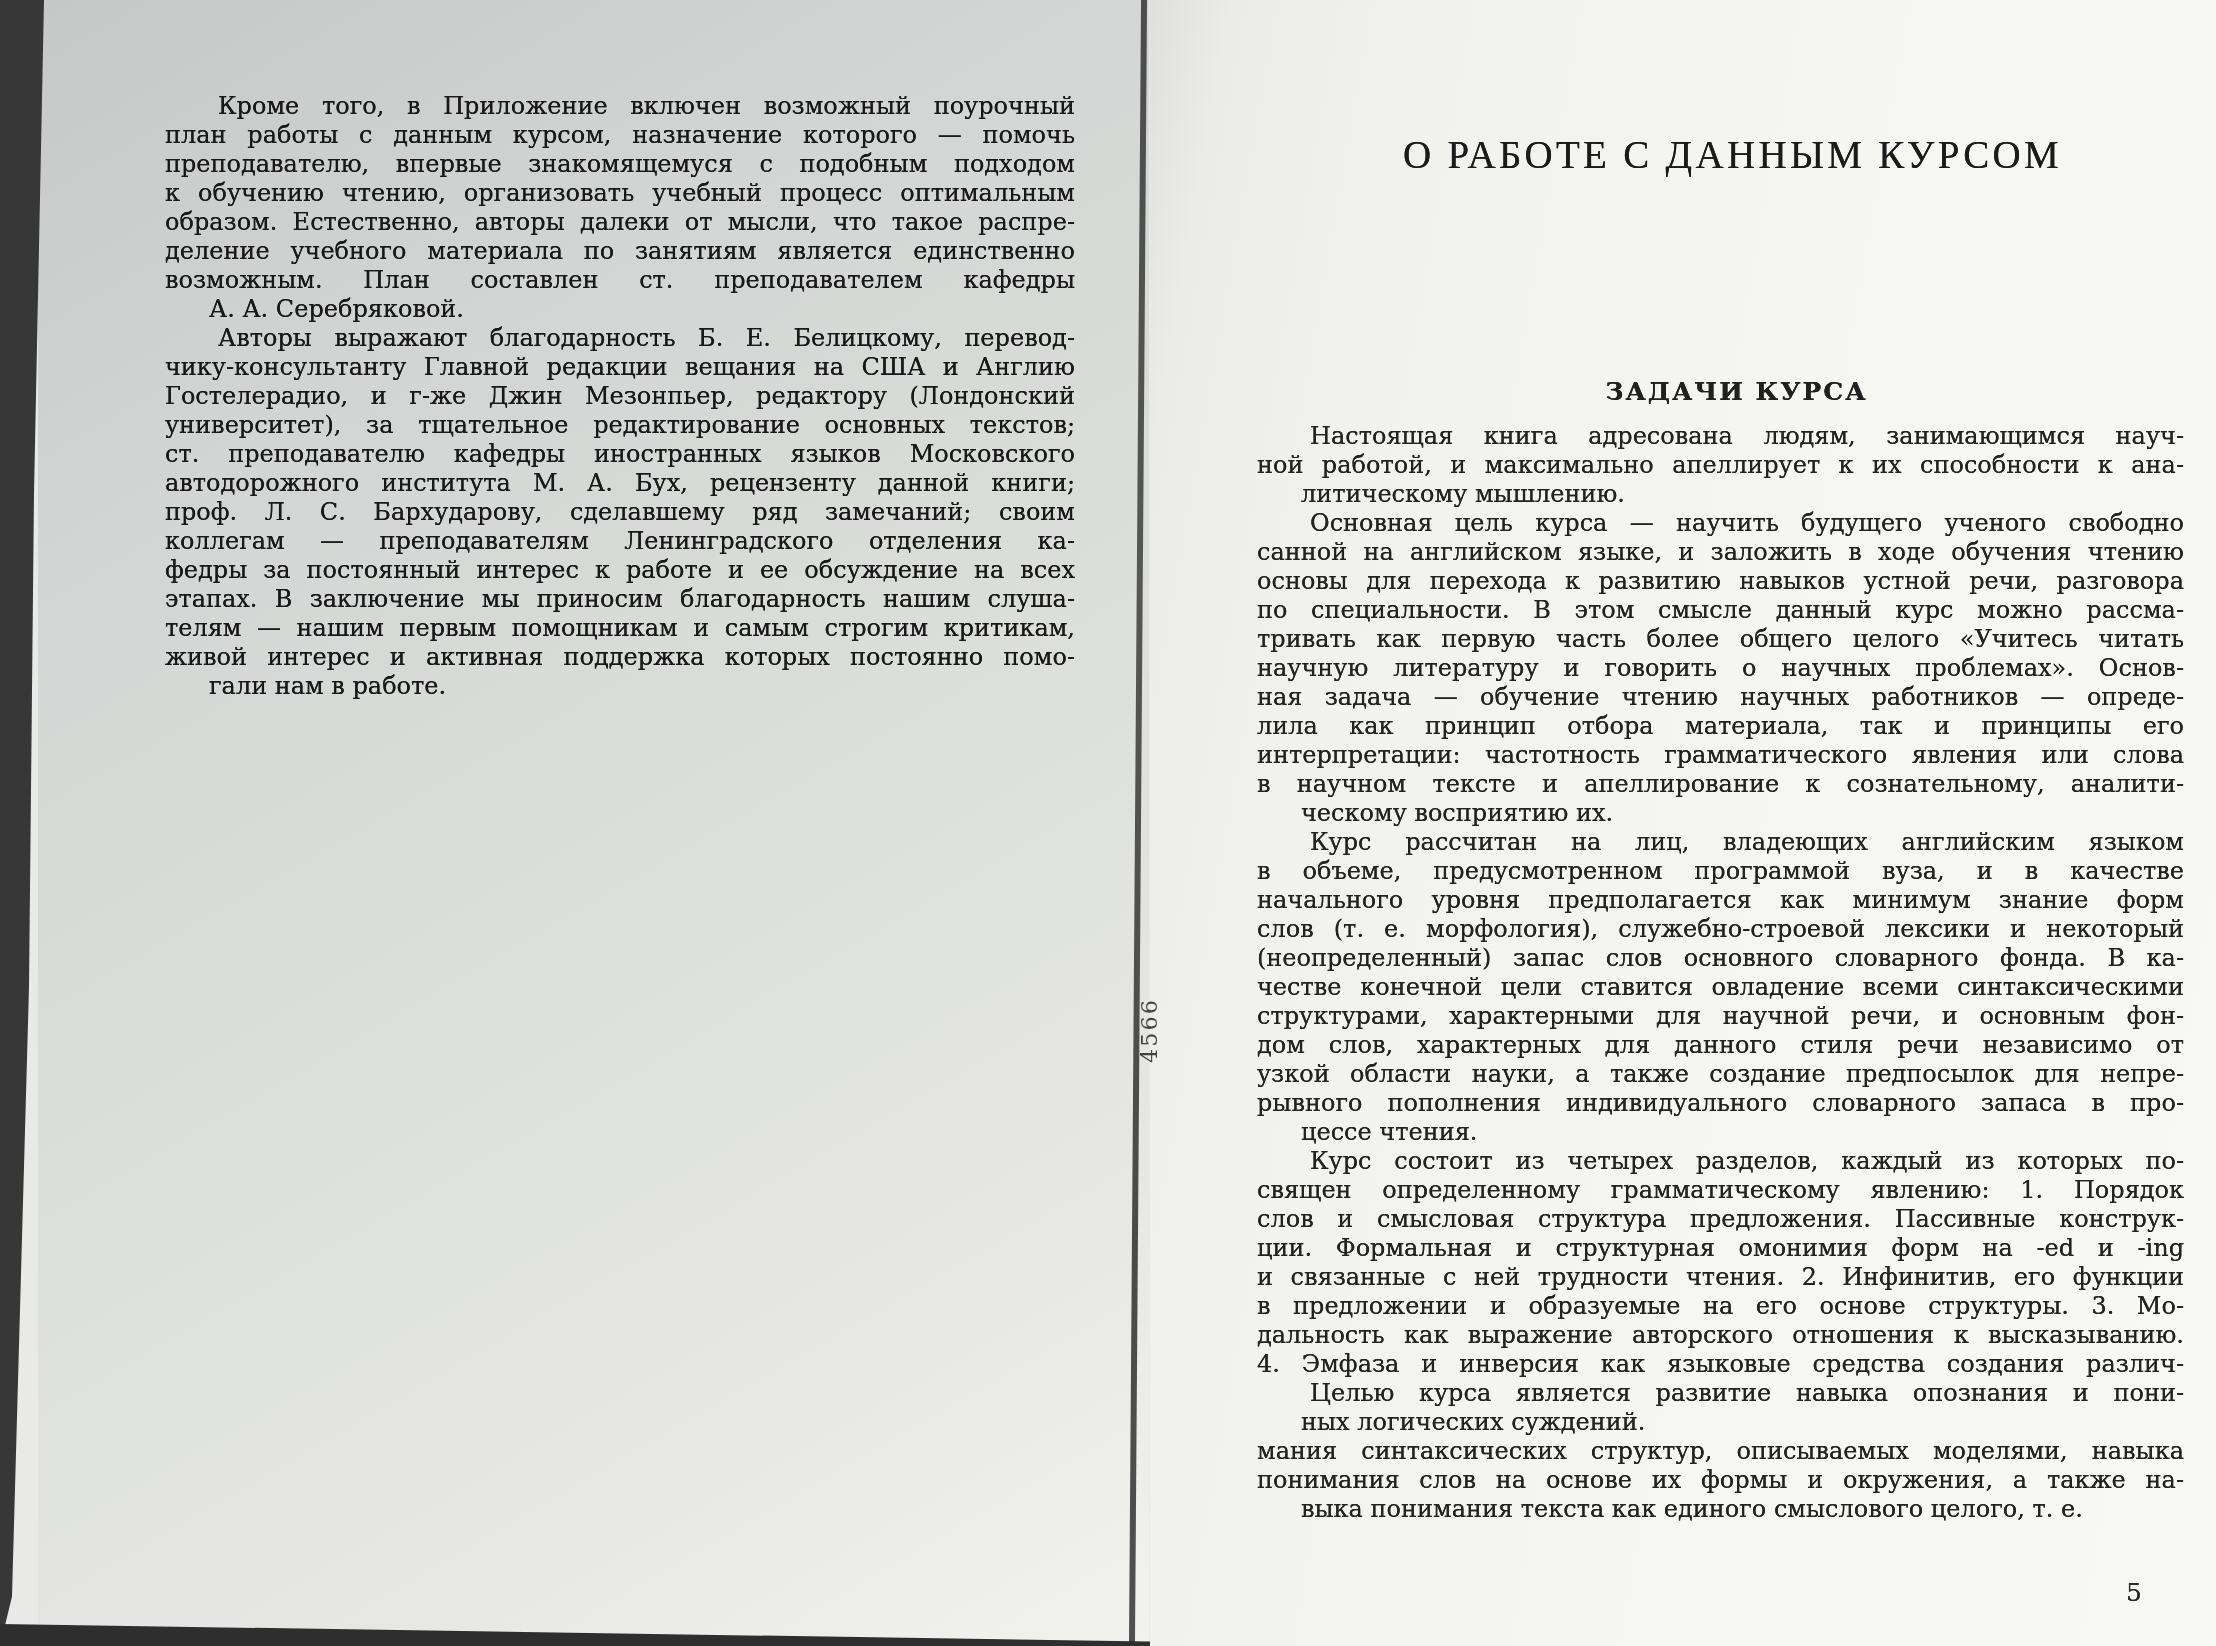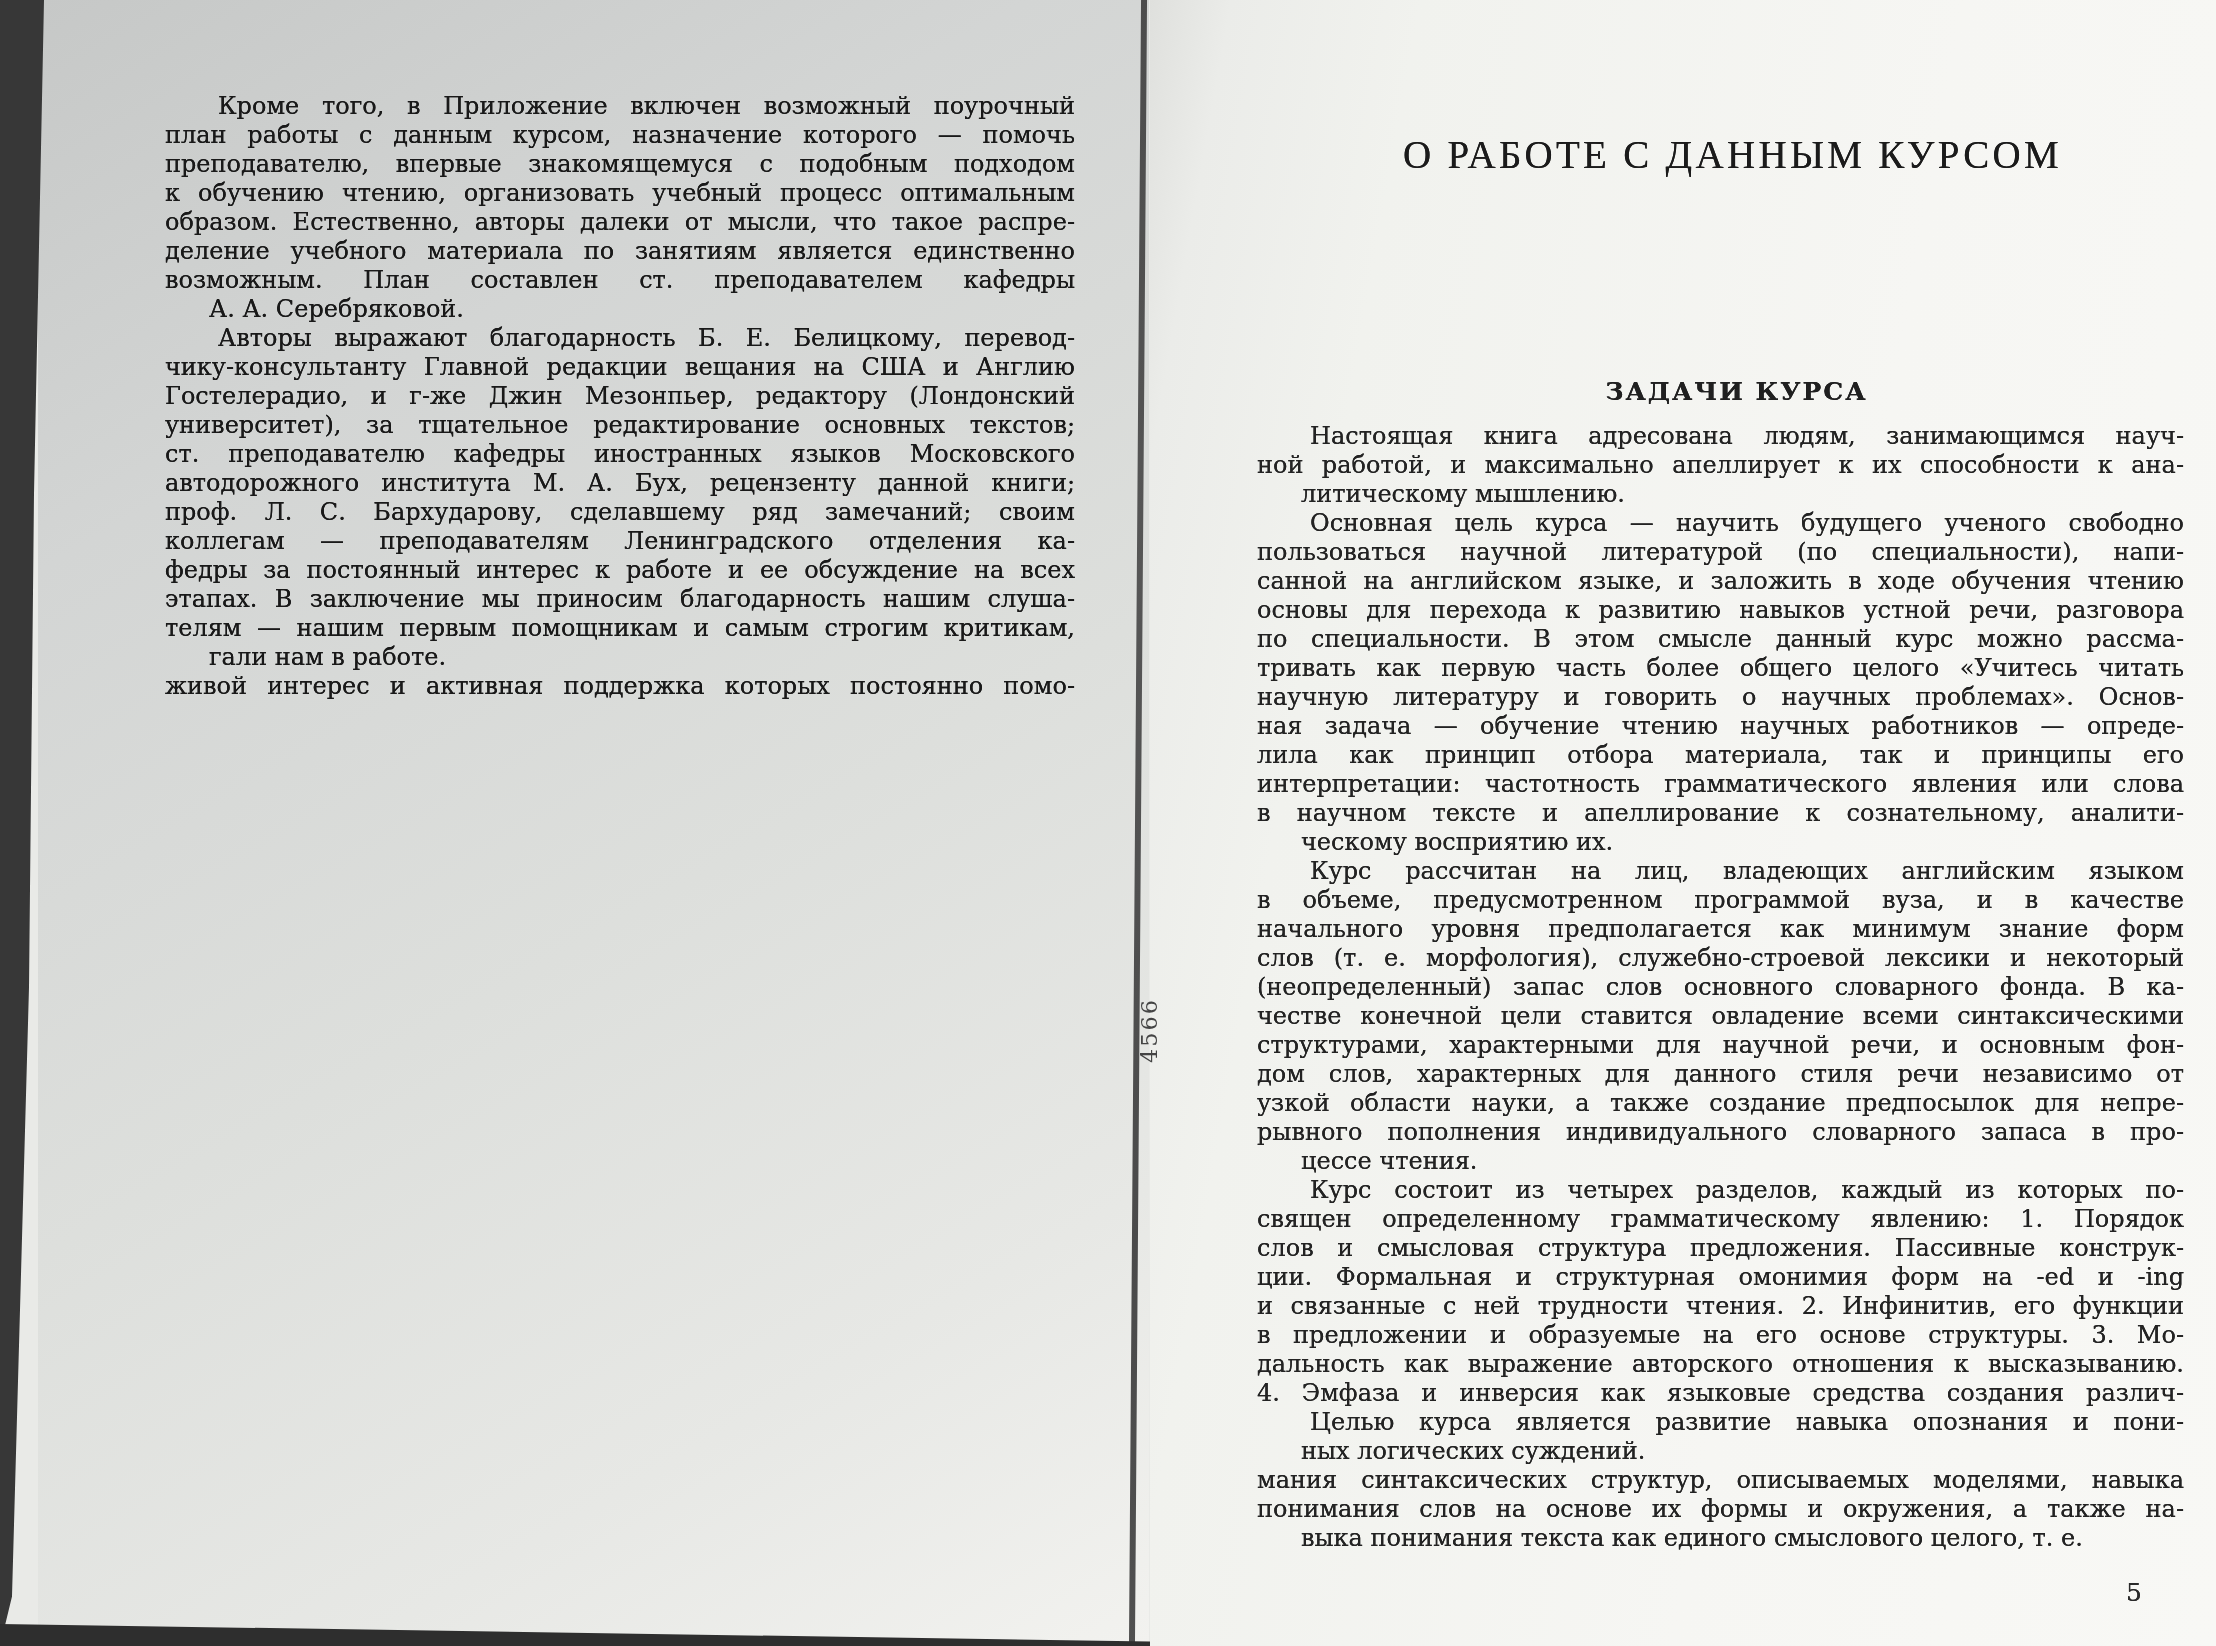--- a/index.html
+++ b/index.html
@@ -104,34 +104,33 @@
         <div class="textline">чику-консультанту Главной редакции вещания на США и Англию</div>
         <div class="textline">Гостелерадио, и г-же Джин Мезонпьер, редактору (Лондонский</div>
         <div class="textline">университет), за тщательное редактирование основных текстов;</div>
         <div class="textline">ст. преподавателю кафедры иностранных языков Московского</div>
         <div class="textline">автодорожного института М. А. Бух, рецензенту данной книги;</div>
         <div class="textline">проф. Л. С. Бархударову, сделавшему ряд замечаний; своим</div>
         <div class="textline">коллегам — преподавателям Ленинградского отделения ка-</div>
         <div class="textline">федры за постоянный интерес к работе и ее обсуждение на всех</div>
         <div class="textline">этапах. В заключение мы приносим благодарность нашим слуша-</div>
         <div class="textline">телям — нашим первым помощникам и самым строгим критикам,</div>
+        <div class="textline">живой интерес и активная поддержка которых постоянно помо-</div>
         <div class="textline lastline">гали нам в работе.</div>
-        <div class="textline">живой интерес и активная поддержка которых постоянно помо-</div>
       </div>
   </div>
 
   <div class="page-right">
     <h1 class="title">О РАБОТЕ С ДАННЫМ КУРСОМ</h1>
     <h2 class="heading">ЗАДАЧИ КУРСА</h2>
     <div class="textblock right-text" id="right-text">
         <div class="textline first">Настоящая книга адресована людям, занимающимся науч-</div>
         <div class="textline">ной работой, и максимально апеллирует к их способности к ана-</div>
         <div class="textline lastline">литическому мышлению.</div>
         <div class="textline first">Основная цель курса — научить будущего ученого свободно</div>
-        <div class="textline">пользоваться научной литературой (по специальности), напи-</div>
         <div class="textline">санной на английском языке, и заложить в ходе обучения чтению</div>
         <div class="textline">основы для перехода к развитию навыков устной речи, разговора</div>
         <div class="textline">по специальности. В этом смысле данный курс можно рассма-</div>
         <div class="textline">тривать как первую часть более общего целого «Учитесь читать</div>
         <div class="textline">научную литературу и говорить о научных проблемах». Основ-</div>
         <div class="textline">ная задача — обучение чтению научных работников — опреде-</div>
         <div class="textline">лила как принцип отбора материала, так и принципы его</div>
         <div class="textline">интерпретации: частотность грамматического явления или слова</div>
         <div class="textline">в научном тексте и апеллирование к сознательному, аналити-</div>
         <div class="textline lastline">ческому восприятию их.</div>

